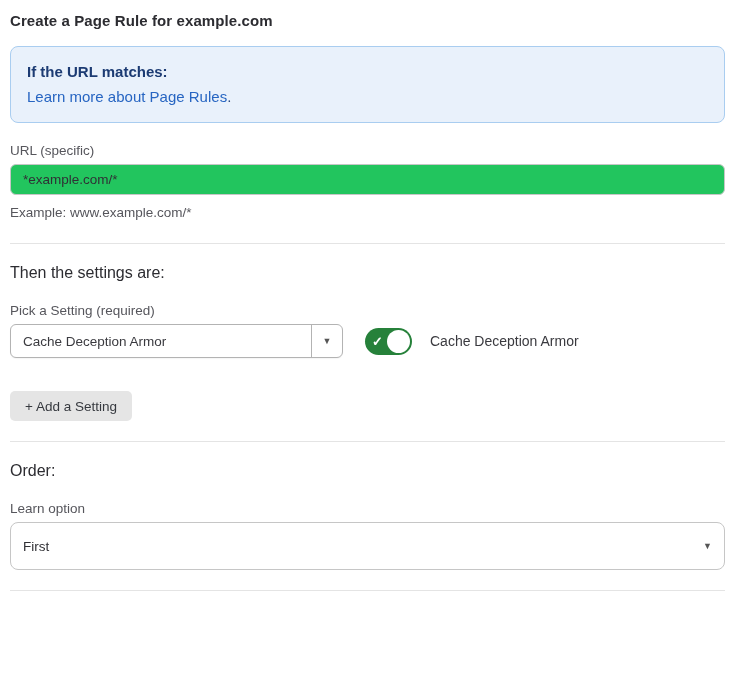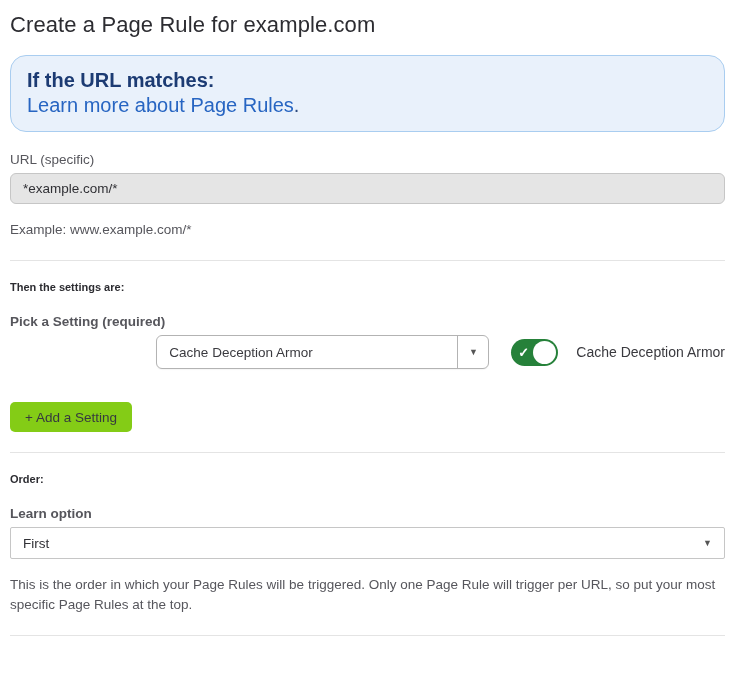--- a/index.html
+++ b/index.html
@@ -6,63 +6,63 @@
   html, body { background: #ffffff; }
   body {
     width: 750px; height: 679px;
     font-family: "Liberation Sans", sans-serif;
     color: #36393f;
     overflow: hidden;
   }
   .container { padding: 12px 25px 0 10px; }
 
   .page-title {
-    font-size: 22px; font-weight: normal; color: #2c2c31;
+    font-size: 15px; font-weight: bold; color: #2c2c31;
     letter-spacing: 0.1px; margin-bottom: 17px;
   }
 
   .info-box {
     background: var(--info-bg, #e9f1fb);
     border: 1px solid var(--info-border, #a9cdf0);
-    border-radius: 16px;
+    border-radius: 8px;
     padding: 12px 16px 13px 16px;
-    font-size: 20px;
+    font-size: 15px;
     line-height: 25px;
     color: var(--info-text, #2d4a7d);
     margin-bottom: 20px;
   }
   .info-box .info-heading { font-weight: bold; color: #1c3b73; }
   .info-box a {
     color: var(--link-blue, #2765c2);
     cursor: pointer;
   }
 
   .field-label { font-size: 13.5px; color: #56565c; margin-bottom: 6px; }
 
   .text-input {
     width: 100%; height: 31px;
     border: 1px solid #c6c6c6; border-radius: 6px;
     padding: 12px 12px; font-size: 13.5px; color: #303035;
     font-family: "Liberation Sans", sans-serif;
-    outline: none; background: #e5e5e5;
+    outline: none; background: #22c55e;
   }
 
-  .helper-text { font-size: 13.5px; color: #56565c; margin-top: 16px; line-height: 20px; }
+  .helper-text { font-size: 13.5px; color: #56565c; margin-top: 8px; line-height: 20px; }
 
   hr.section-divider {
     border: none; border-top: 1px solid #e4e4e4;
     margin: 20px 0 0 0;
   }
 
   .section-heading {
-    font-size: 11px; font-weight: bold; color: #2c2c31;
+    font-size: 16px; font-weight: normal; color: #2c2c31;
     margin-top: 20px;
   }
 
-  .picker-row { display: flex; align-items: center; margin-top: 0; justify-content: flex-end; }
+  .picker-row { display: flex; align-items: center; margin-top: 0; }
 
   .setting-picker {
     width: 333px; height: 34px;
     border: 1px solid #b3b3b3; border-radius: 6px;
     display: flex; align-items: stretch;
     background: #fff; cursor: pointer;
     box-shadow: 0 1px 1px rgba(0,0,0,0.04);
   }
   .setting-picker .picker-value {
     flex: 1; display: flex; align-items: center;
@@ -89,34 +89,34 @@
     position: absolute; right: 2px; top: 2px;
     width: 23px; height: 23px; border-radius: 50%;
     background: #ffffff;
   }
   .toggle-label { font-size: 14px; color: #3a3a3f; margin-left: 18px; }
 
   .btn {
     display: inline-block; border: none; cursor: pointer;
     font-family: "Liberation Sans", sans-serif;
     font-size: 13.5px; height: 30px; padding: 0 15px;
-    border-radius: 5px; color: #36393f; background: #84cc16;
+    border-radius: 5px; color: #36393f; background: #e5e5e5;
   }
   .btn.add-setting { margin-top: 33px; }
 
   .select-box {
-    width: 100%; height: 32px;
-    border: 1px solid #c6c6c6; border-radius: 2px;
+    width: 100%; height: 48px;
+    border: 1px solid #c6c6c6; border-radius: 8px;
     background: #fff; cursor: pointer;
     display: flex; align-items: center; justify-content: space-between;
     padding: 0 12px; font-size: 13.5px; color: #303035;
     margin-top: 0;
   }
   .select-box .select-arrow { color: #555; font-size: 9px; }
-  .mt21 { margin-top: 21px; font-weight: bold; }
+  .mt21 { margin-top: 21px; }
 </style>
 </head>
 <body>
 
 <div class="container">
 
   <div class="page-title">Create a Page Rule for example.com</div>
 
   <div class="info-box">
     <div class="info-heading">If the URL matches:</div>
@@ -155,19 +155,18 @@
 
   <div class="section-heading">Order:</div>
 
   <div class="field-label mt21">Learn option</div>
 
   <div class="select-box">
     <span>First</span>
     <span class="select-arrow">▼</span>
   </div>
 
-  <div class="helper-text" style="max-width: 715px;">This is the order in which your Page Rules will be triggered. Only one Page Rule will trigger per URL, so put your most specific Page Rules at the top.</div>
 
   <hr class="section-divider">
 
   
 
 </div>
 
 </body></html>

